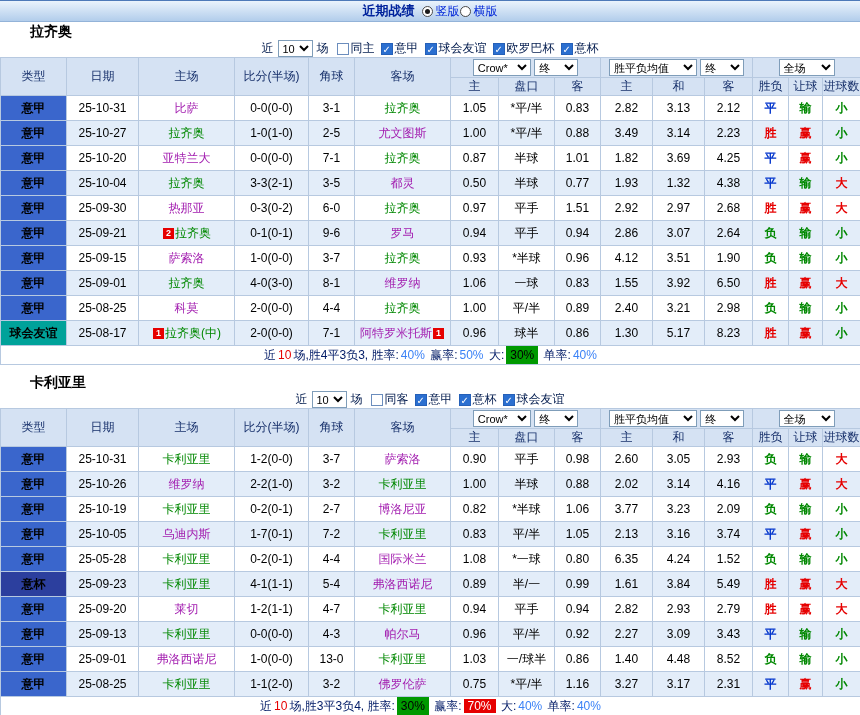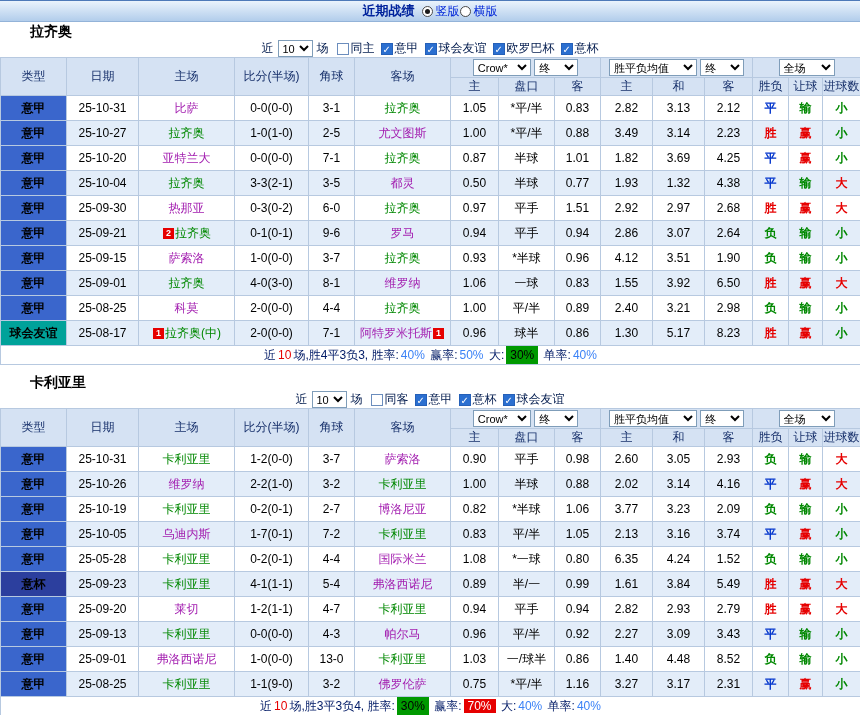--- a/index.html
+++ b/index.html
@@ -560,21 +560,21 @@
     <td class="odd">8.52</td>
     <td class="res" style="color: rgb(0, 136, 0);">负</td>
     <td class="res" style="color: rgb(0, 136, 0);">输</td>
     <td class="res" style="color: rgb(0, 136, 0);">小</td>
   </tr>
 
   <tr>
     <td class="type" style="background: rgb(58, 102, 204);">意甲</td>
     <td class="date">25-08-25</td>
     <td class="team"><span class="subj">卡利亚里</span></td>
-    <td class="score">1-1(9-0)</td>
+    <td class="score">1-1(2-0)</td>
     <td class="corner">3-2</td>
     <td class="team"><span class="opp">佛罗伦萨</span></td>
     <td class="odd">0.75</td>
     <td class="hcap">*平/半</td>
     <td class="odd">1.16</td>
     <td class="odd">3.27</td>
     <td class="odd">3.17</td>
     <td class="odd">2.31</td>
     <td class="res" style="color: rgb(0, 51, 204);">平</td>
     <td class="res" style="color: rgb(230, 0, 0);">赢</td>

